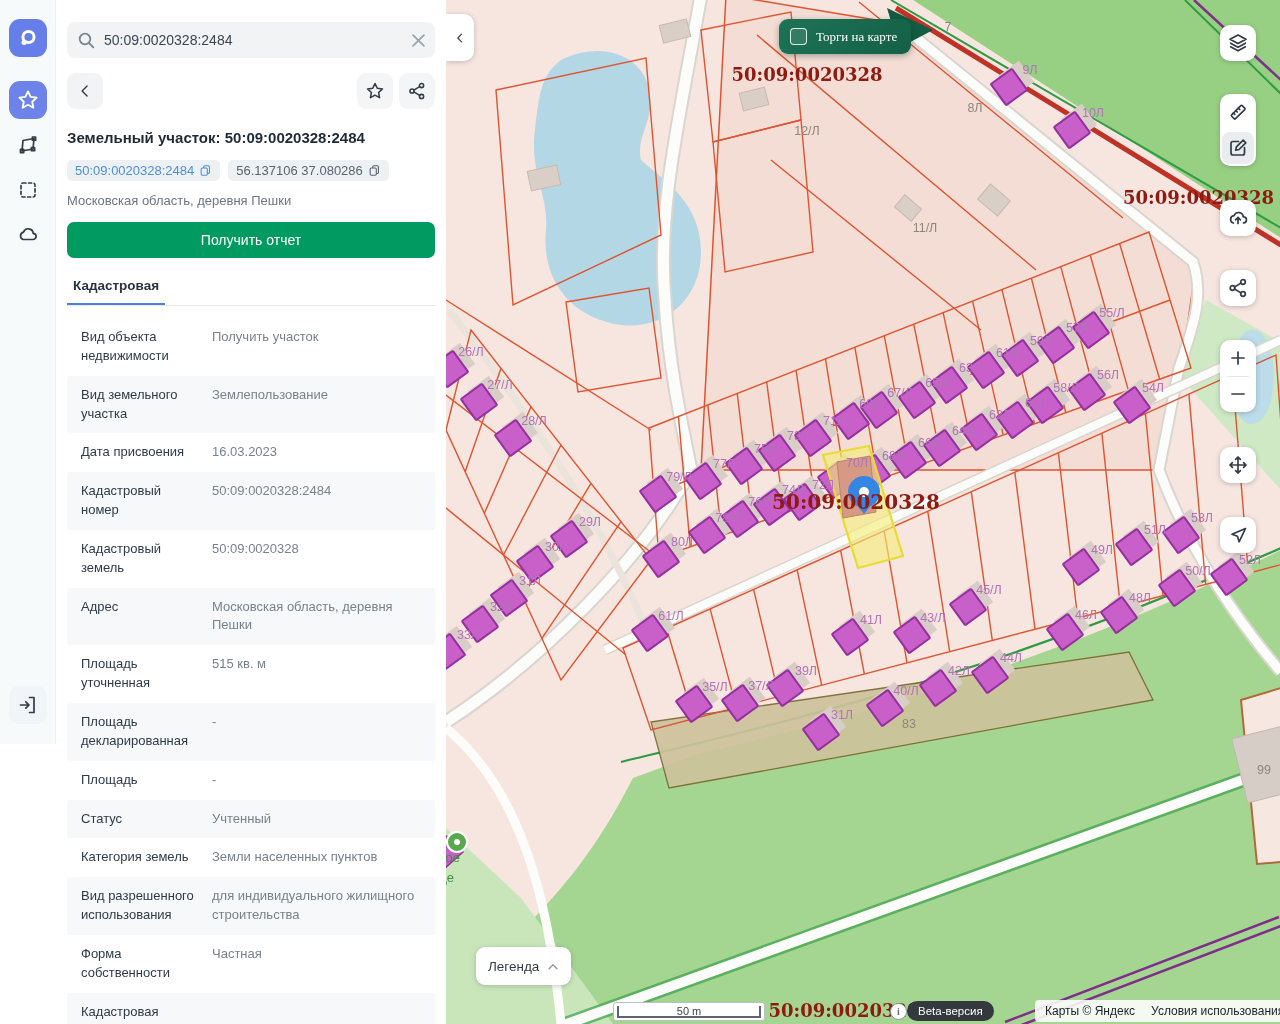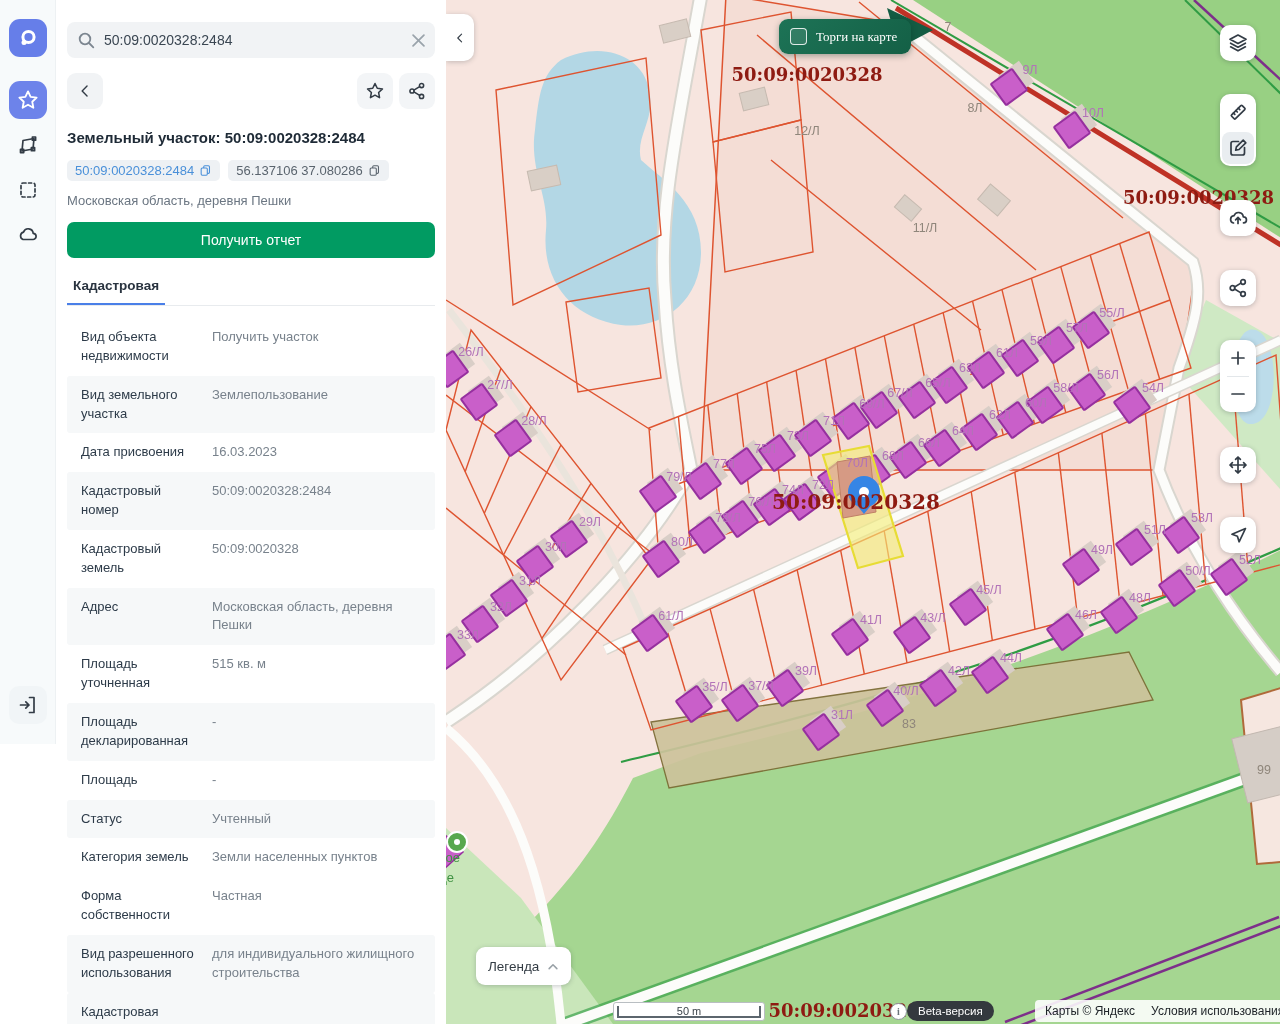--- a/index.html
+++ b/index.html
@@ -209,27 +209,27 @@
           <div class="val">-</div>
         </div>
         <div class="irow even">
           <div class="lab">Статус</div>
           <div class="val">Учтенный</div>
         </div>
         <div class="irow">
           <div class="lab">Категория земель</div>
           <div class="val">Земли населенных пунктов</div>
         </div>
+        <div class="irow even">
+          <div class="lab">Вид разрешенного использования</div>
+          <div class="val">для индивидуального жилищного строительства</div>
+        </div>
         <div class="irow">
           <div class="lab">Форма собственности</div>
           <div class="val">Частная</div>
-        </div>
-        <div class="irow even">
-          <div class="lab">Вид разрешенного использования</div>
-          <div class="val">для индивидуального жилищного строительства</div>
         </div>
         <div class="irow even">
           <div class="lab">Кадастровая</div>
           <div class="val"></div>
         </div>
       </div>
   </div>
 
   <div class="map">
     <svg class="base" id="mapsvg" width="835" height="1024" viewBox="445 0 835 1024">

